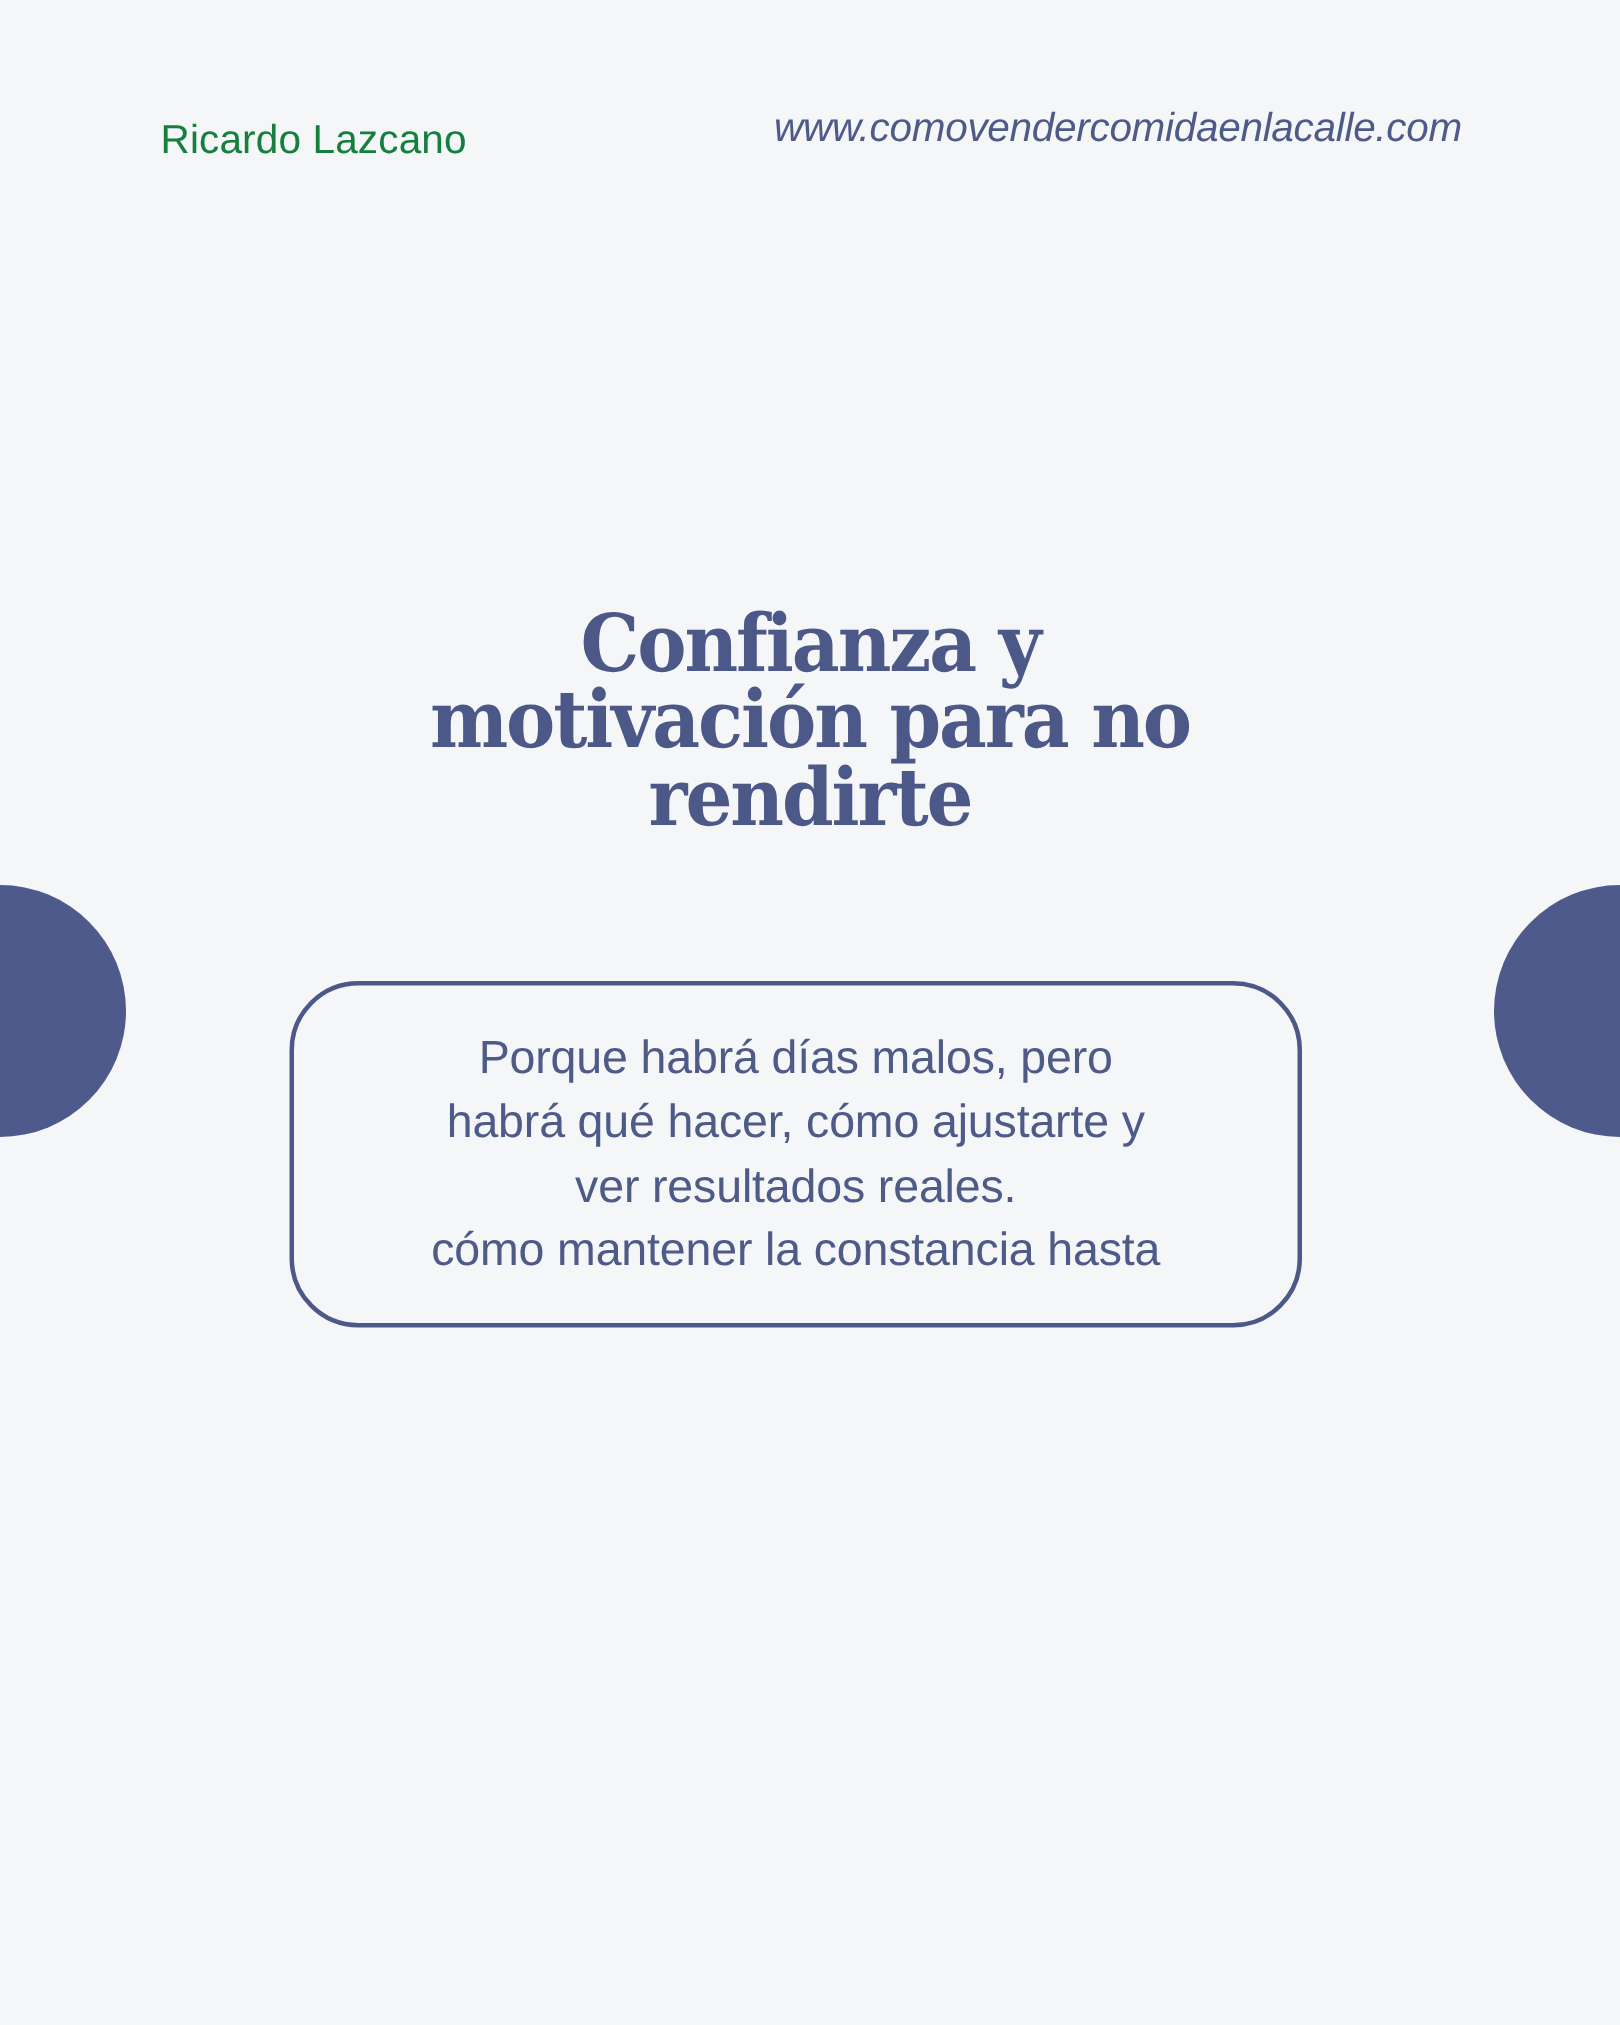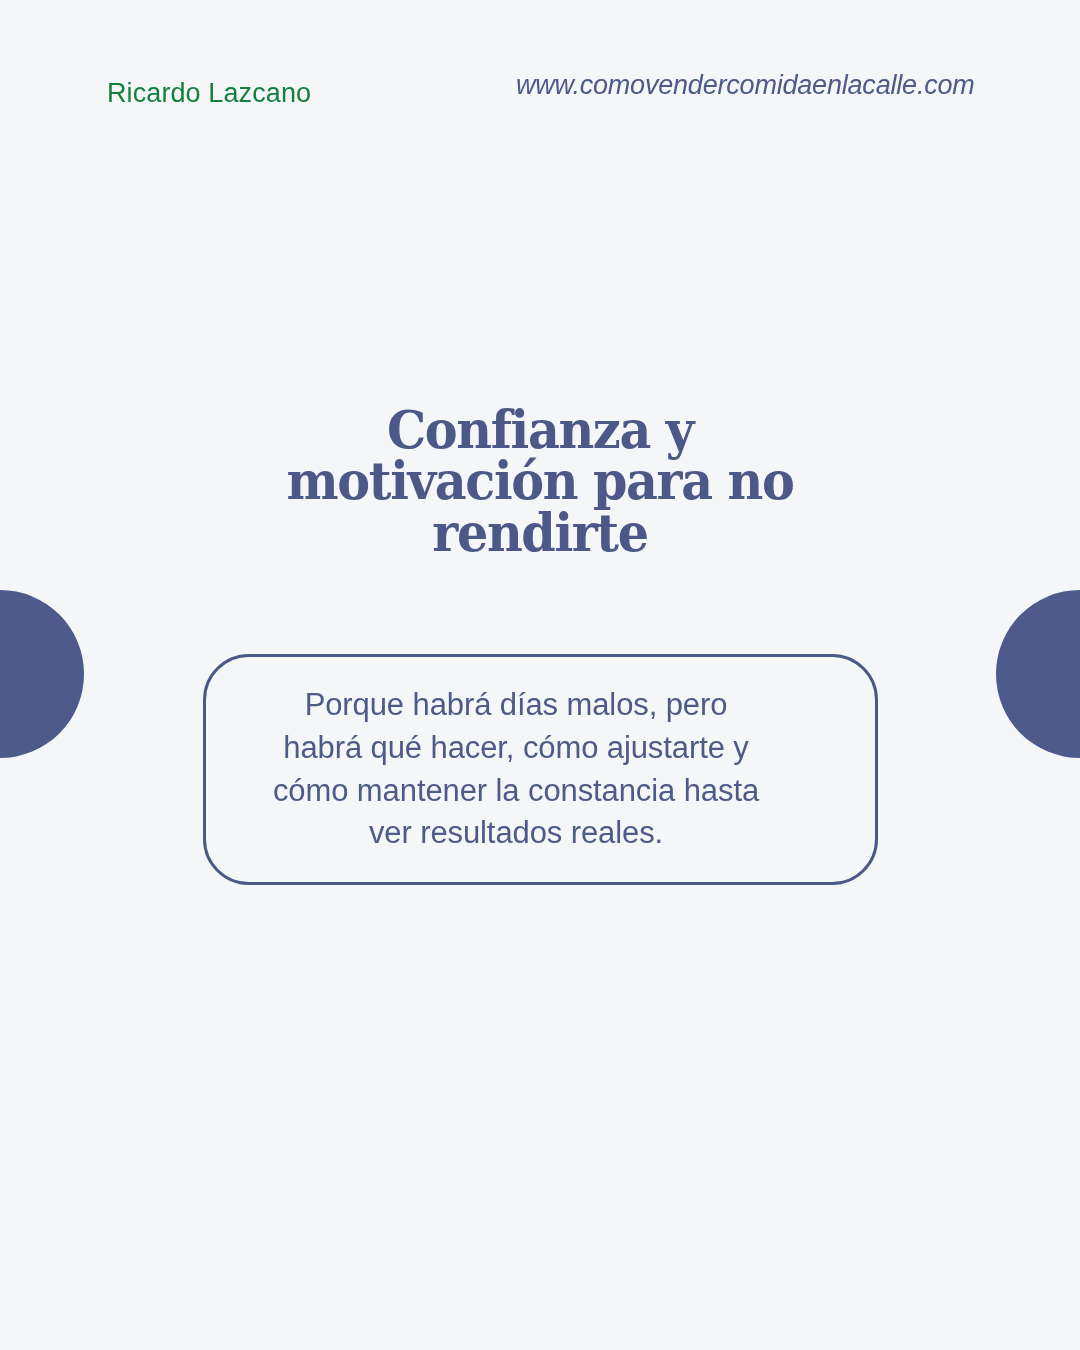--- a/index.html
+++ b/index.html
@@ -93,30 +93,31 @@
 
   .headline .hl-line {
     display: block;
     white-space: nowrap;
     transform: scaleX(0.93);
   }
 
   
   .callout {
     position: absolute;
-    left: 203px;
+    left: 193px;
     top: 654px;
     width: 675px;
     height: 231px;
     box-sizing: border-box;
     border: 3px solid #4c5887;
     border-radius: 46px;
     background: transparent;
     display: flex;
     align-items: center;
+    justify-content: center;
   }
 
   .callout-text {
     width: 620px;
     text-align: center;
     color: #4e5a87;
     font-family: "Liberation Sans", sans-serif;
     font-size: 31px;
     font-weight: 400;
     line-height: 1.38;
@@ -144,18 +145,18 @@
   <h1 class="headline">
     <span class="hl-line">Confianza y</span>
     <span class="hl-line">motivación para no</span>
     <span class="hl-line">rendirte</span>
   </h1>
 
   <div class="callout">
     <div class="callout-text">
       <span class="ct-line">Porque habrá días malos, pero</span>
       <span class="ct-line">habrá qué hacer, cómo ajustarte y</span>
+      <span class="ct-line">ver resultados reales.</span>
       <span class="ct-line">cómo mantener la constancia hasta</span>
-      <span class="ct-line">ver resultados reales.</span>
     </div>
   </div>
 
 </div>
 
 </body></html>

